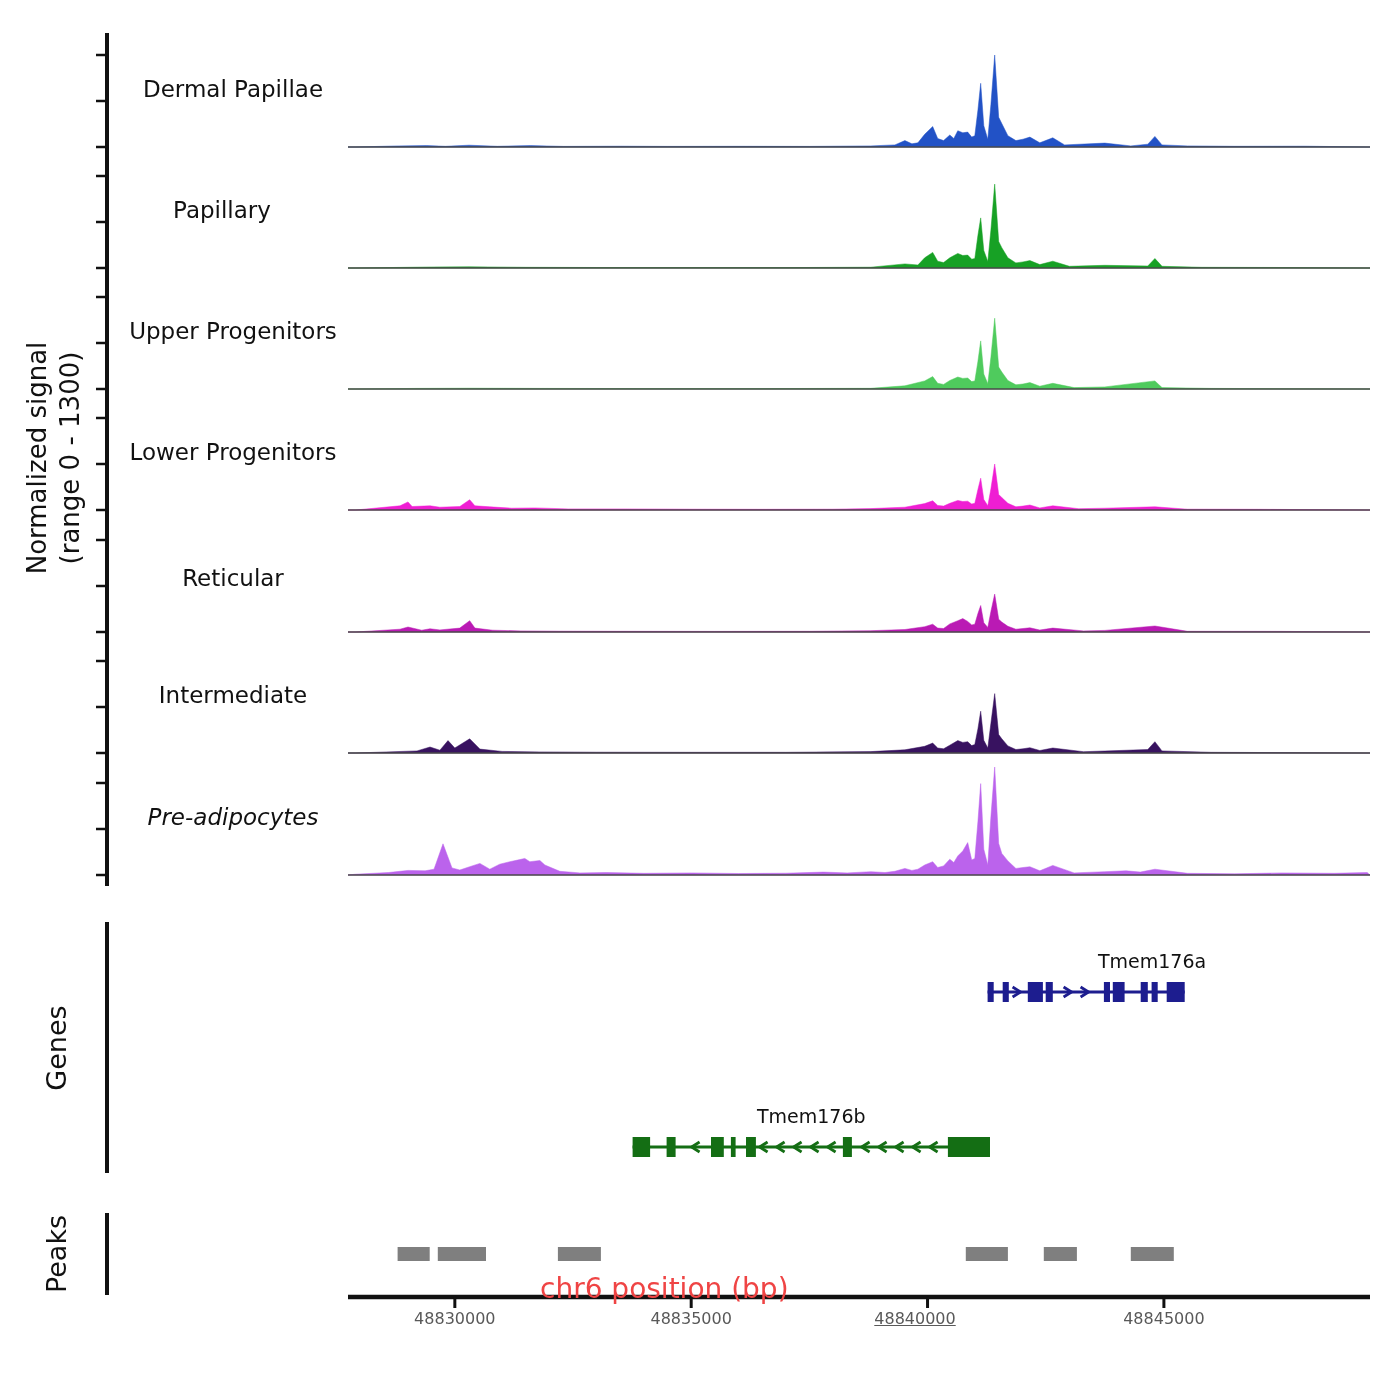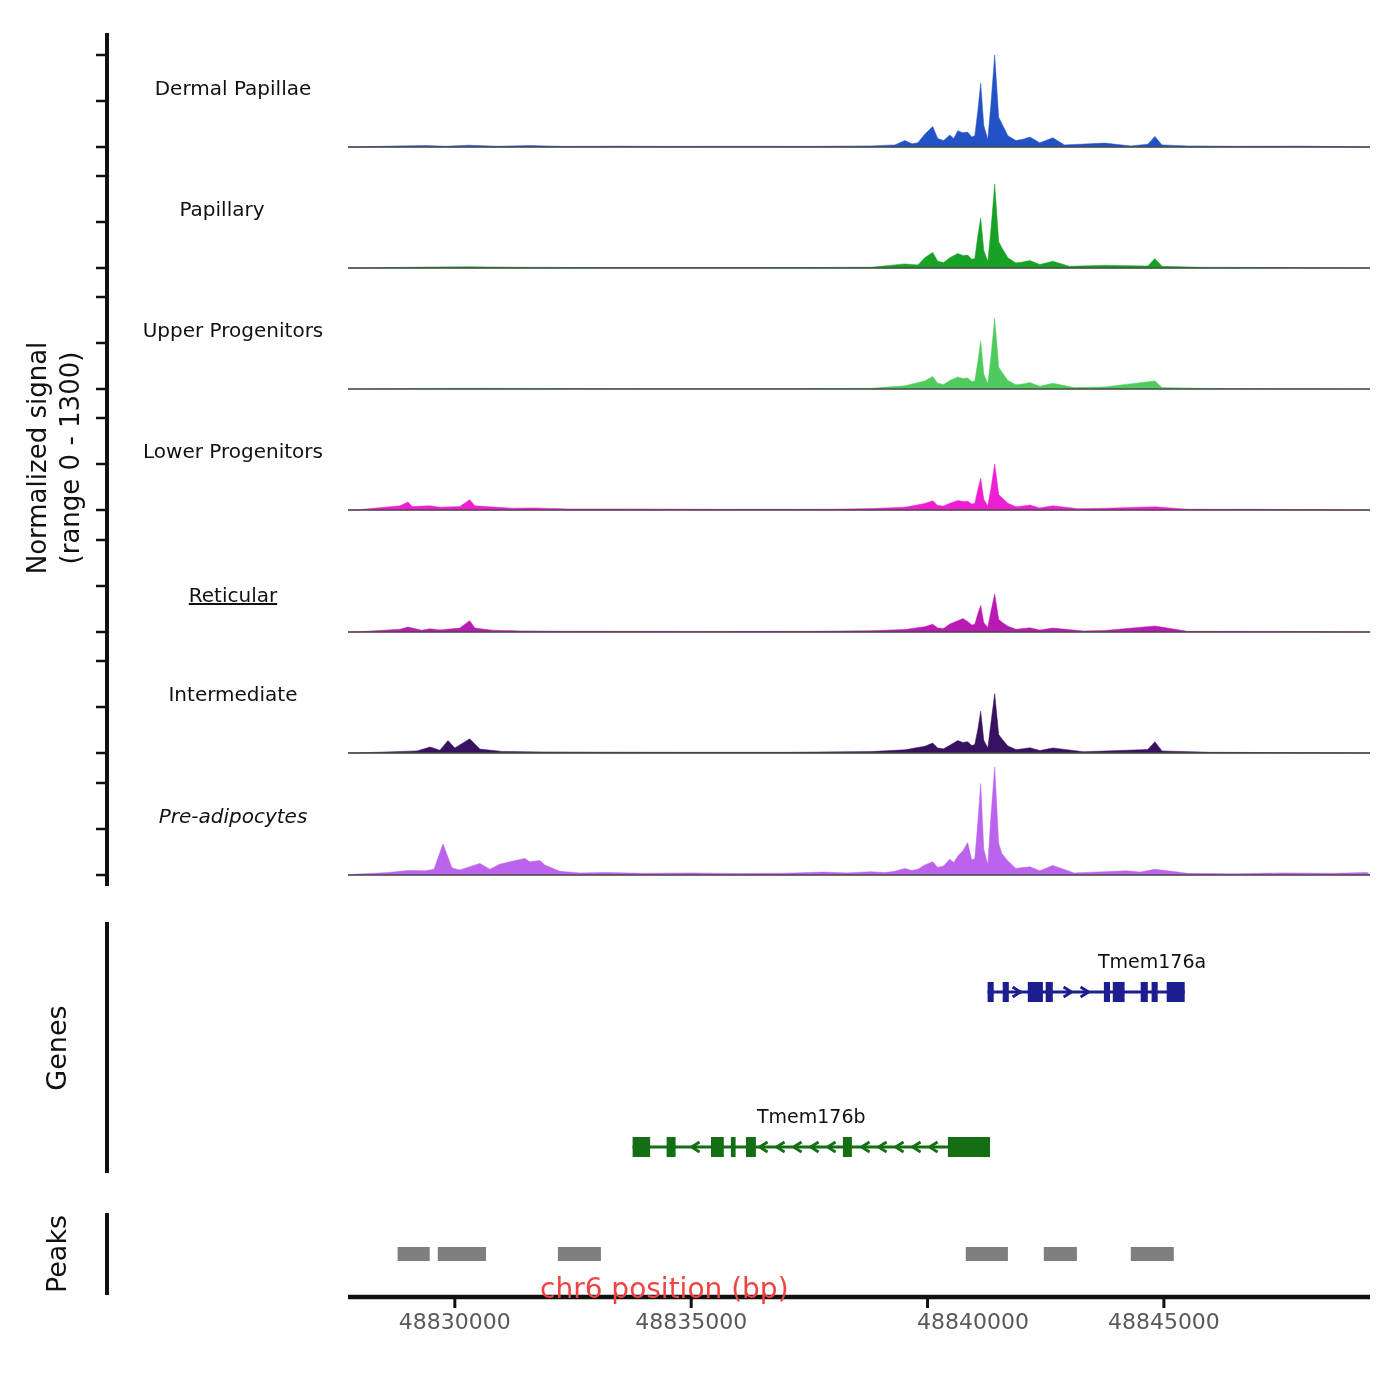--- a/index.html
+++ b/index.html
@@ -6,36 +6,36 @@
   #figure{
     position:relative;
     width:1400px;height:1400px;
     background:#ffffff;
     font-family:"DejaVu Sans", sans-serif;
     overflow:hidden;
   }
   #canvas{position:absolute;left:0;top:0;}
   .track-label{
     position:absolute;width:300px;text-align:center;
-    font-size:20px;color:#111;line-height:1.1;white-space:nowrap;
+    font-size:23px;color:#111;line-height:1.1;white-space:nowrap;
   }
   .rot-label{
     position:absolute;transform:rotate(-90deg);
     text-align:center;color:#111;
   }
   .y-title{width:620px;height:66px;left:-256px;top:425px;font-size:26px;line-height:1.25;}
   .genes-title{width:300px;height:34px;left:-92px;top:1031px;font-size:27px;}
   .peaks-title{width:300px;height:34px;left:-92px;top:1237px;font-size:27px;}
   .gene-label{
     position:absolute;width:240px;text-align:center;
     font-size:19px;color:#111;white-space:nowrap;
   }
   .xtick-label{
     position:absolute;width:180px;text-align:center;
-    font-size:22px;color:#595959;white-space:nowrap;
+    font-size:16px;color:#595959;white-space:nowrap;
   }
   .x-title{
     position:absolute;width:640px;left:540px;top:1272px;
     text-align:left;font-size:28px;color:#ef4444;
   }
 </style>
 </head>
 <body>
 
 <div id="figure">
@@ -129,23 +129,23 @@
   <div class="rot-label genes-title">Genes</div>
   <div class="rot-label peaks-title">Peaks</div>
 
   <div class="x-title">chr6 position (bp)</div>
 
   <div id="labels">
       <div class="track-label" style="left: 83px; top: 77px;">Dermal Papillae</div>
       <div class="track-label" style="left: 72px; top: 198px;">Papillary</div>
       <div class="track-label" style="left: 83px; top: 319px;">Upper Progenitors</div>
       <div class="track-label" style="left: 83px; top: 440px;">Lower Progenitors</div>
-      <div class="track-label" style="left: 83px; top: 584px; text-decoration: underline;">Reticular</div>
+      <div class="track-label" style="left: 83px; top: 566px;">Reticular</div>
       <div class="track-label" style="left: 83px; top: 683px;">Intermediate</div>
       <div class="track-label" style="left: 83px; top: 805px; font-style: italic;">Pre-adipocytes</div>
       <div class="gene-label" style="left: 966.137px; top: 950px; text-align: right;">Tmem176a</div>
       <div class="gene-label" style="left: 691.256px; top: 1105px;">Tmem176b</div>
       <div class="xtick-label" style="left: 364.833px; top: 1309px;">48830000</div>
       <div class="xtick-label" style="left: 601.188px; top: 1309px;">48835000</div>
-      <div class="xtick-label" style="left: 883px; top: 1309px;">48840000</div>
+      <div class="xtick-label" style="left: 825px; top: 1309px; text-decoration: underline;">48840000</div>
       <div class="xtick-label" style="left: 1073.9px; top: 1309px;">48845000</div>
     </div>
 </div>
 
 </body></html>

